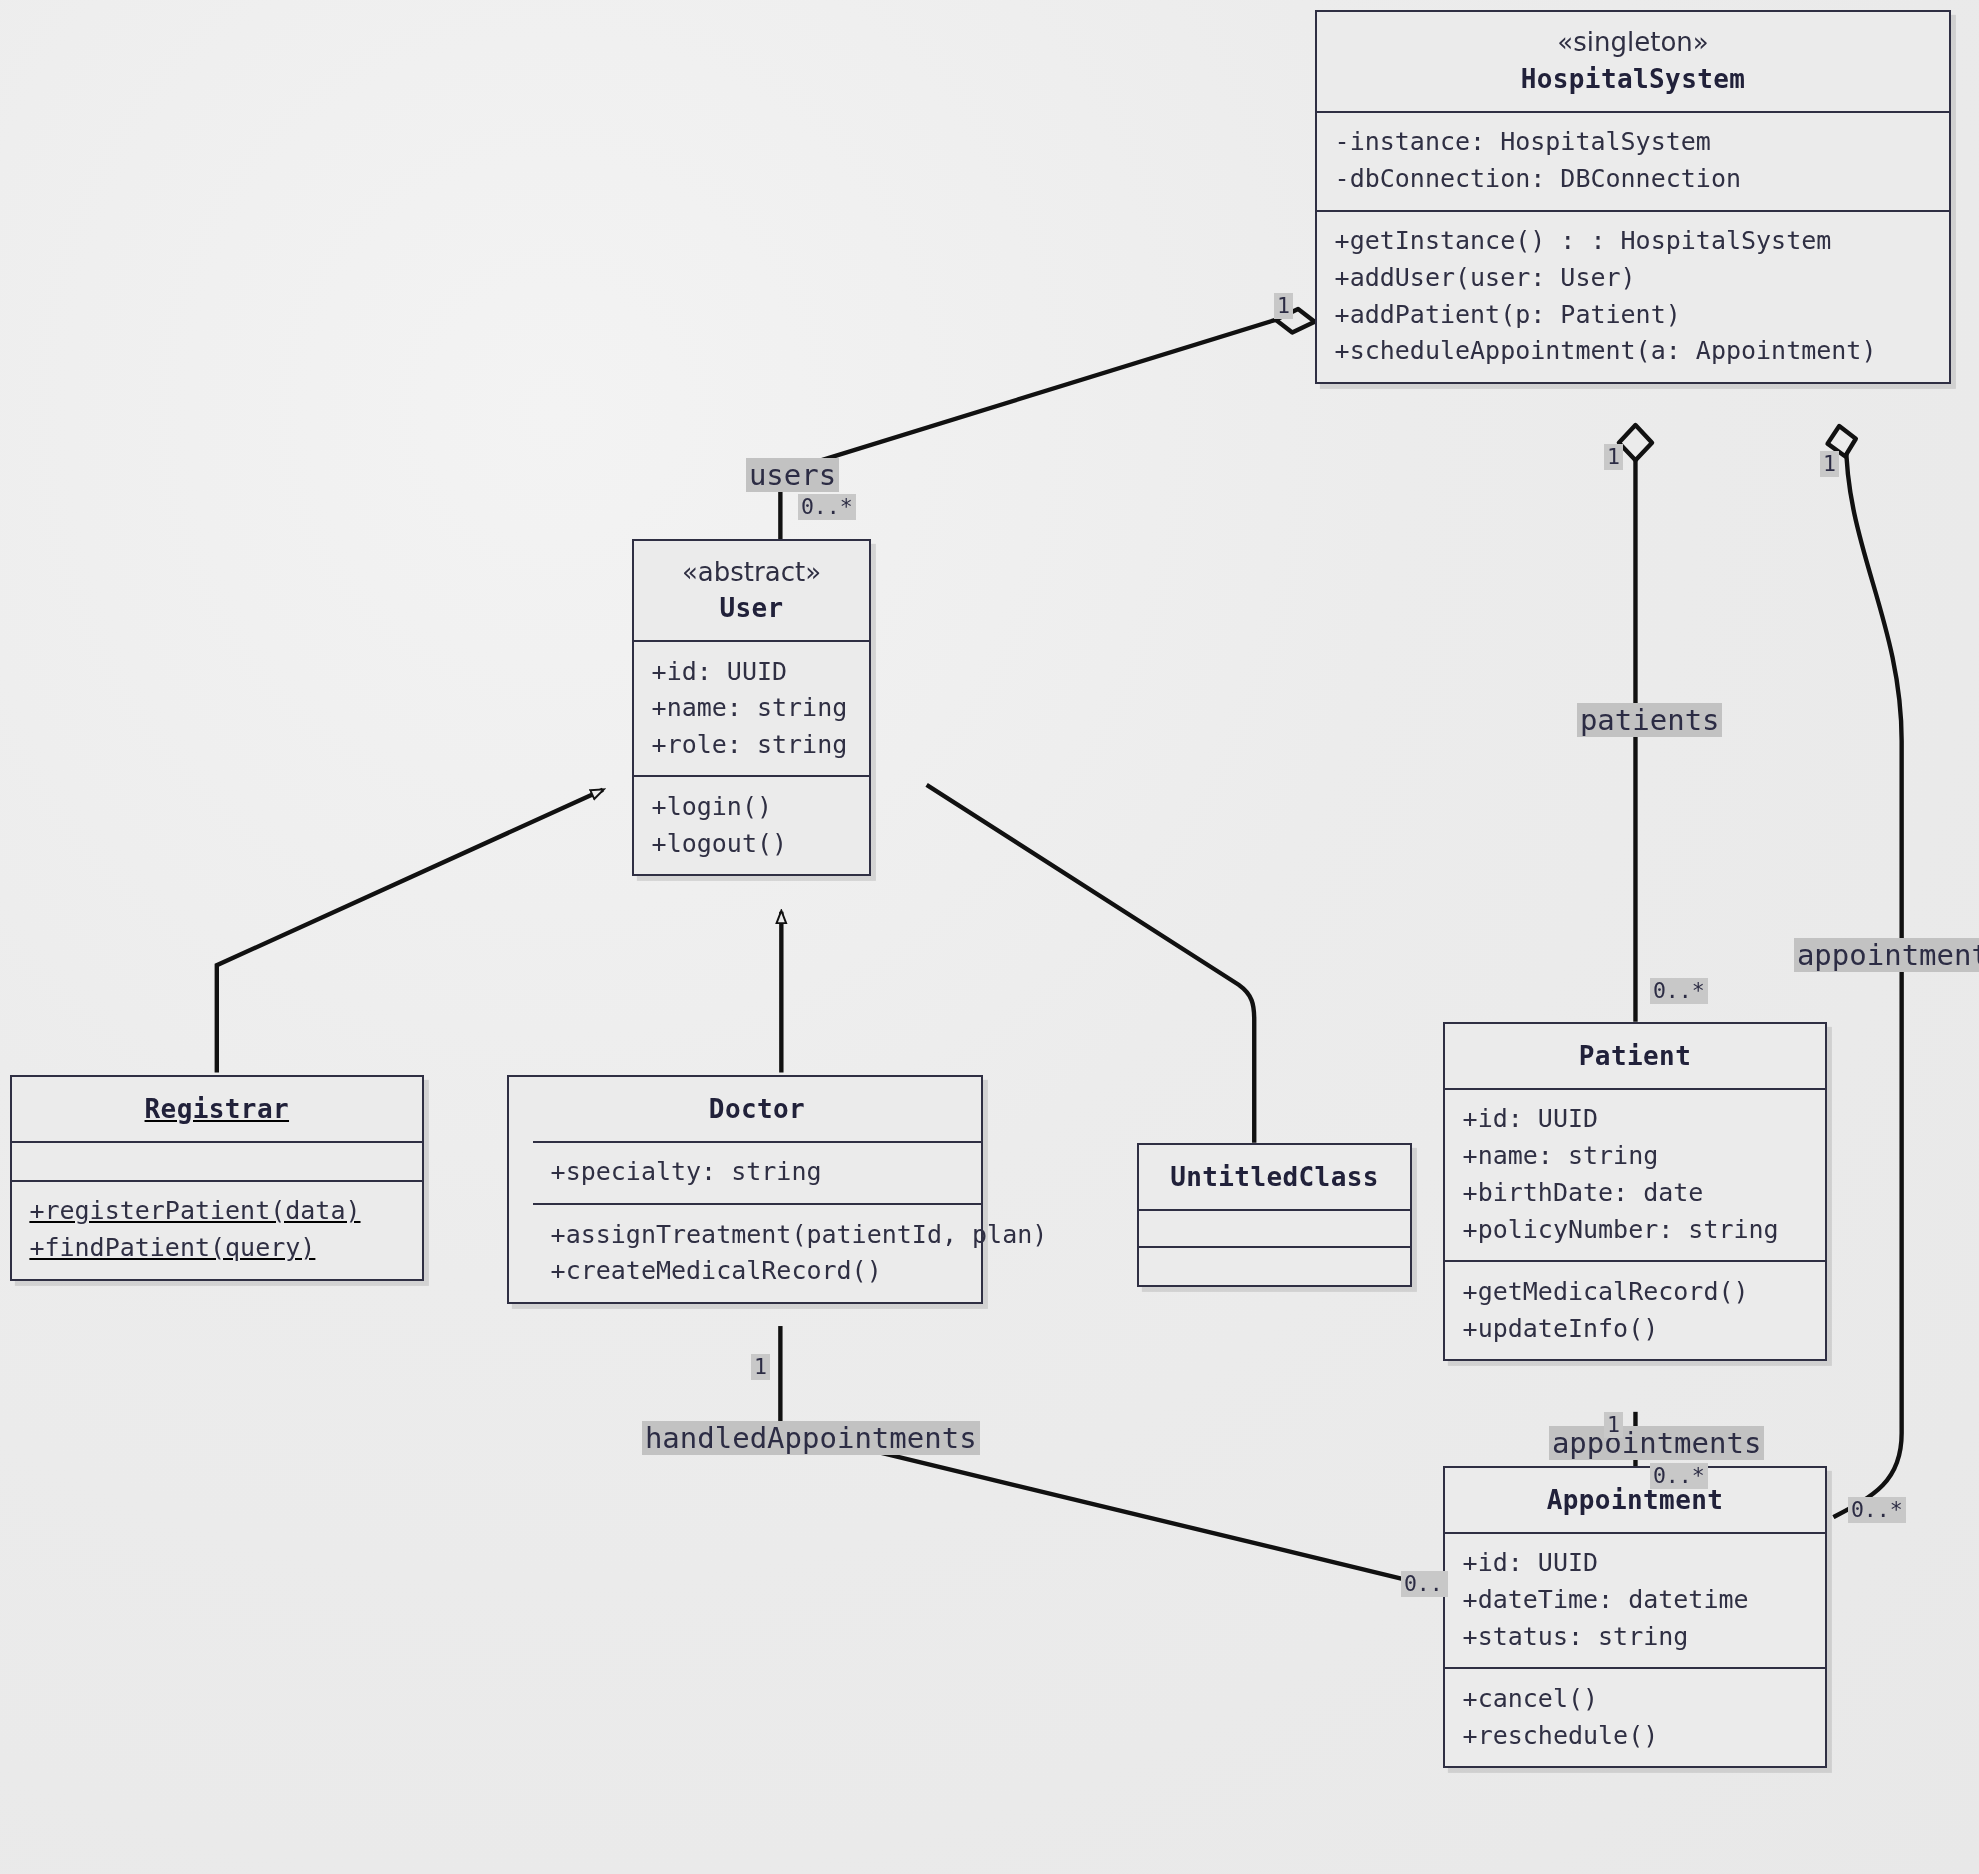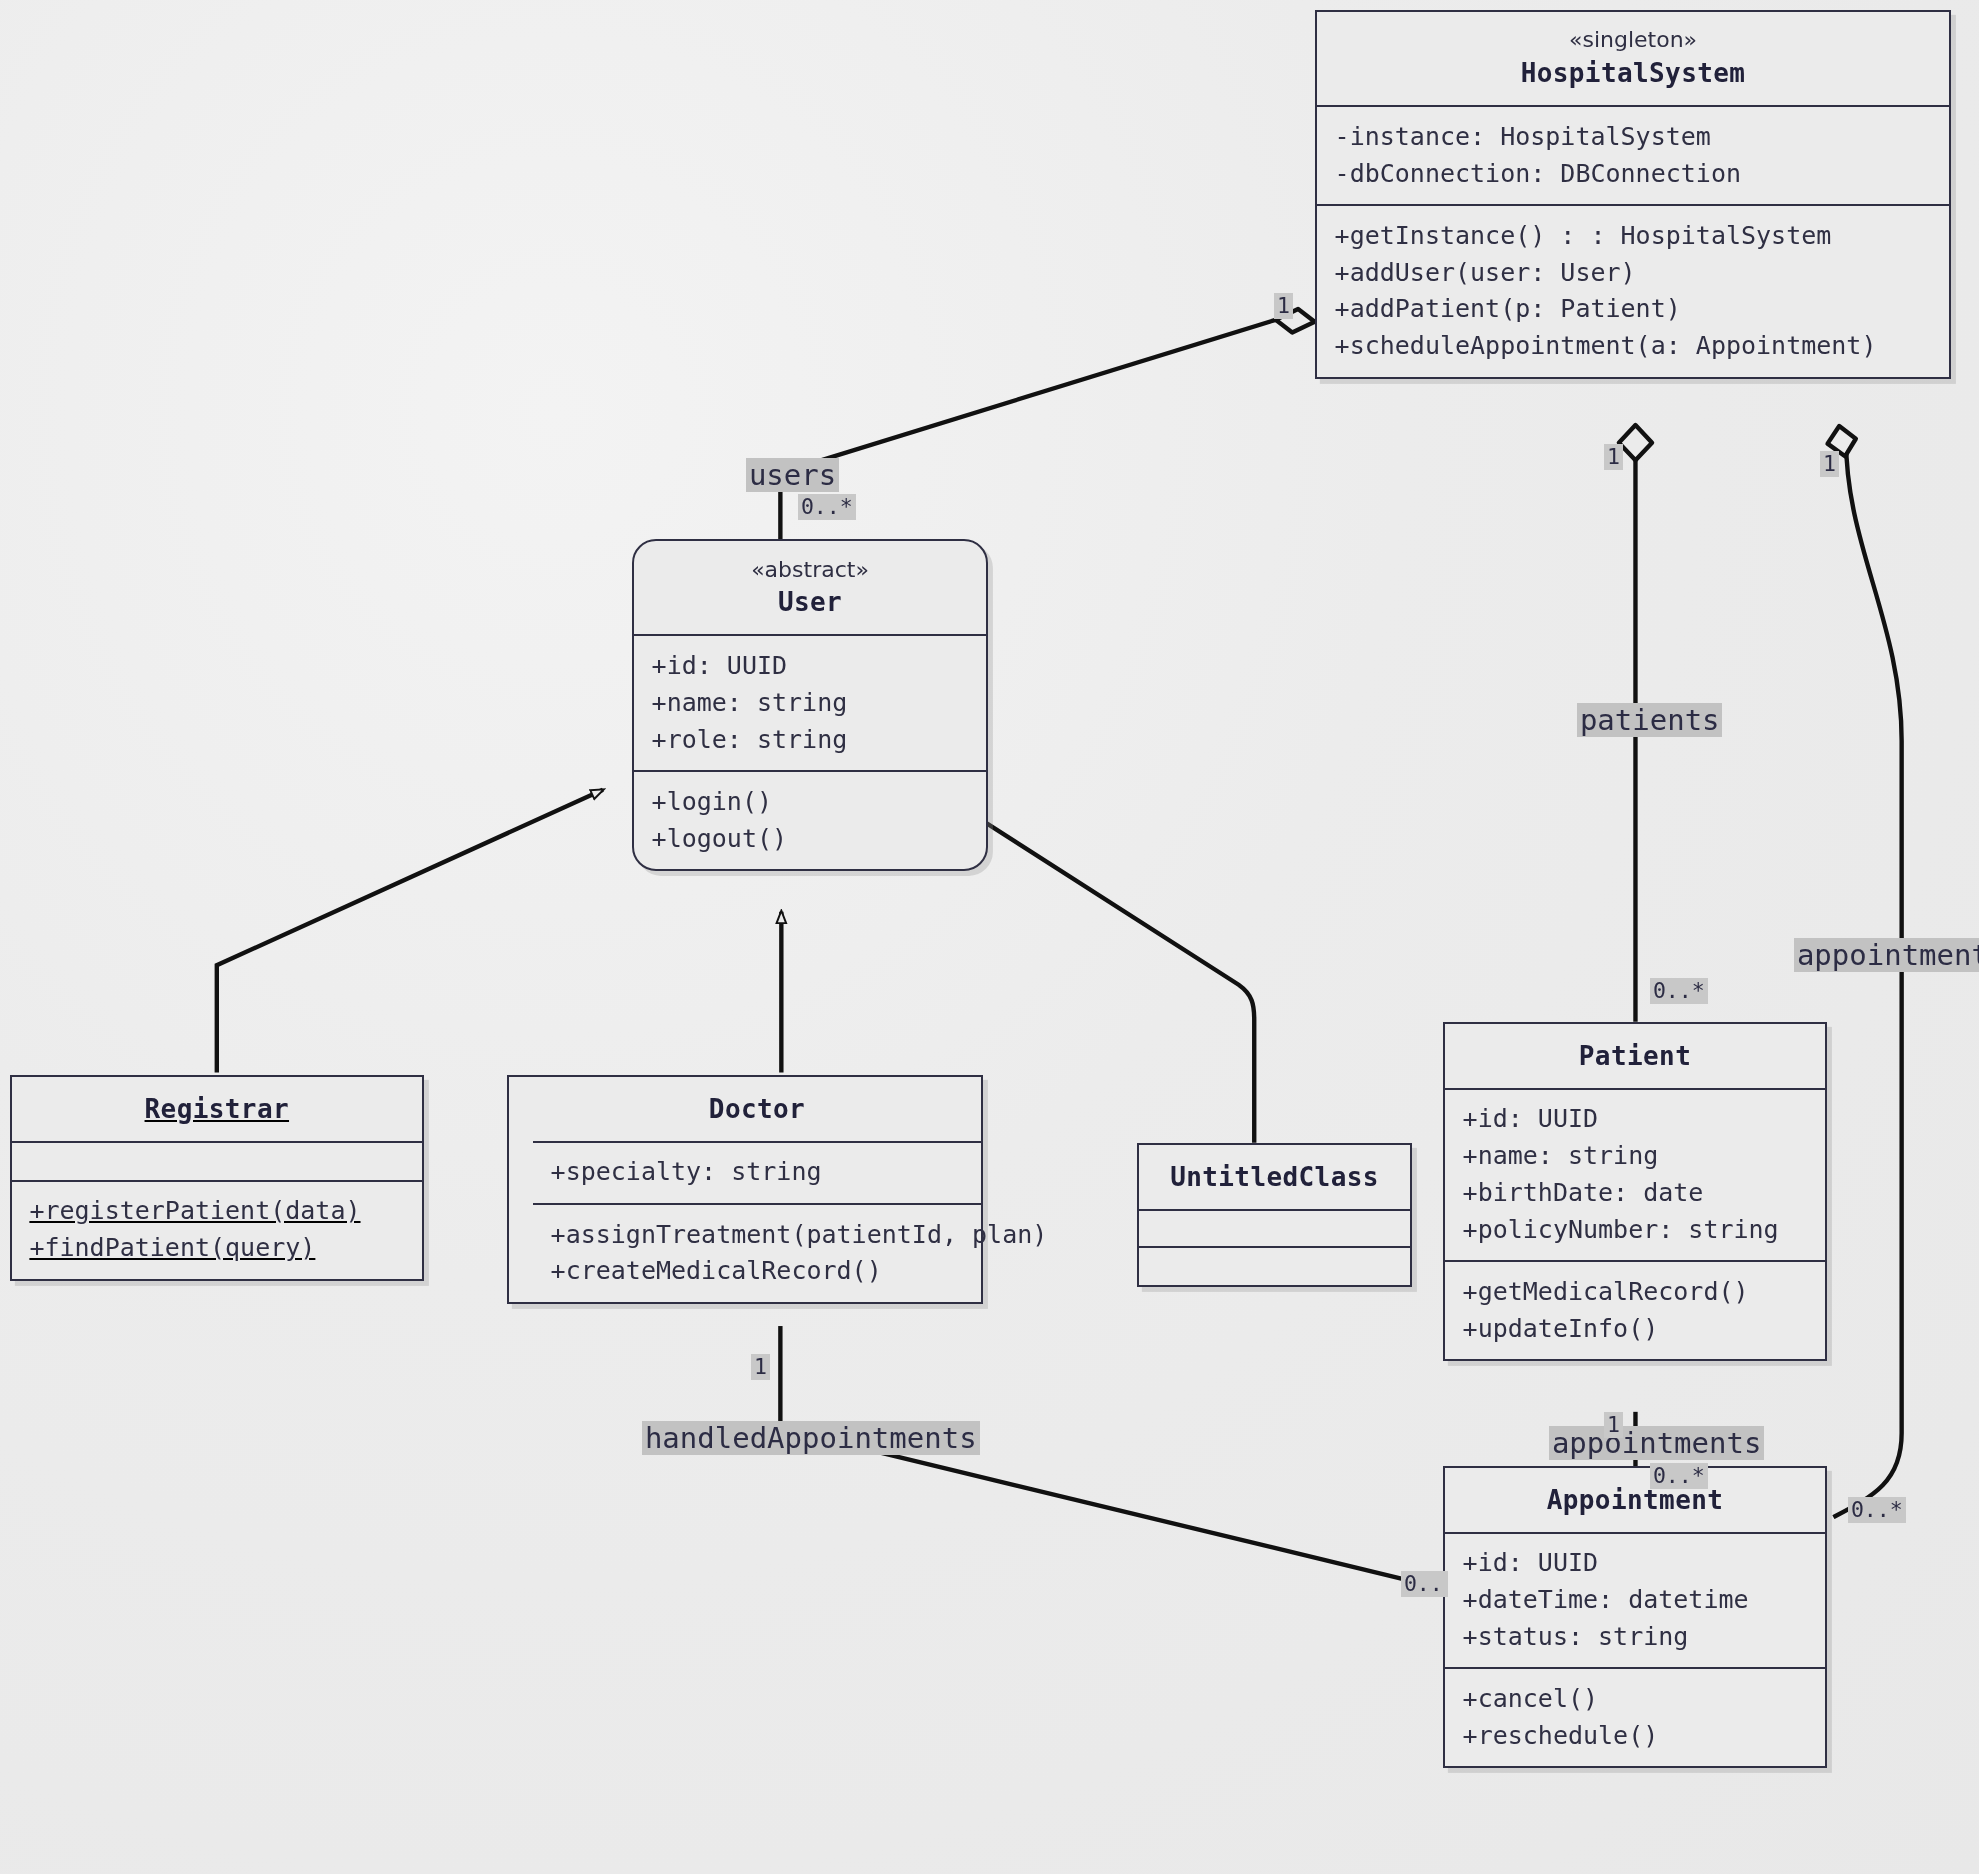--- a/index.html
+++ b/index.html
@@ -33,21 +33,21 @@
   .sec {
     border-bottom: 2.9px solid #2f2f43;
     box-sizing: border-box;
   }
   .sec:last-child { border-bottom: none; }
   .sec-head {
     text-align: center;
     padding: 13.7px 7.8px 13.7px 7.8px;
   }
   .stereo {
-    font-size: 22px;
+    font-size: 26px;
     color: #2f2f43;
     line-height: 1.35;
     font-family: "DejaVu Sans", "Liberation Sans", sans-serif;
   }
   .cname {
     font-size: 26px;
     font-weight: bold;
     color: #21213a;
     line-height: 1.4;
     letter-spacing: 0.4px;
@@ -148,21 +148,21 @@
       <div class="member">-dbConnection: DBConnection</div>
     </div>
     <div class="sec sec-body">
       <div class="member">+getInstance() : : HospitalSystem</div>
       <div class="member">+addUser(user: User)</div>
       <div class="member">+addPatient(p: Patient)</div>
       <div class="member">+scheduleAppointment(a: Appointment)</div>
     </div>
   </div>
 
-  <div class="uml-box" style="left:632px; top:539px; width:356px;border-radius:24px;">
+  <div class="uml-box" style="left:632px; top:539px; width:239px;">
     <div class="sec sec-head">
       <div class="stereo">«abstract»</div>
       <div class="cname">User</div>
     </div>
     <div class="sec sec-body">
       <div class="member">+id: UUID</div>
       <div class="member">+name: string</div>
       <div class="member">+role: string</div>
     </div>
     <div class="sec sec-body">

